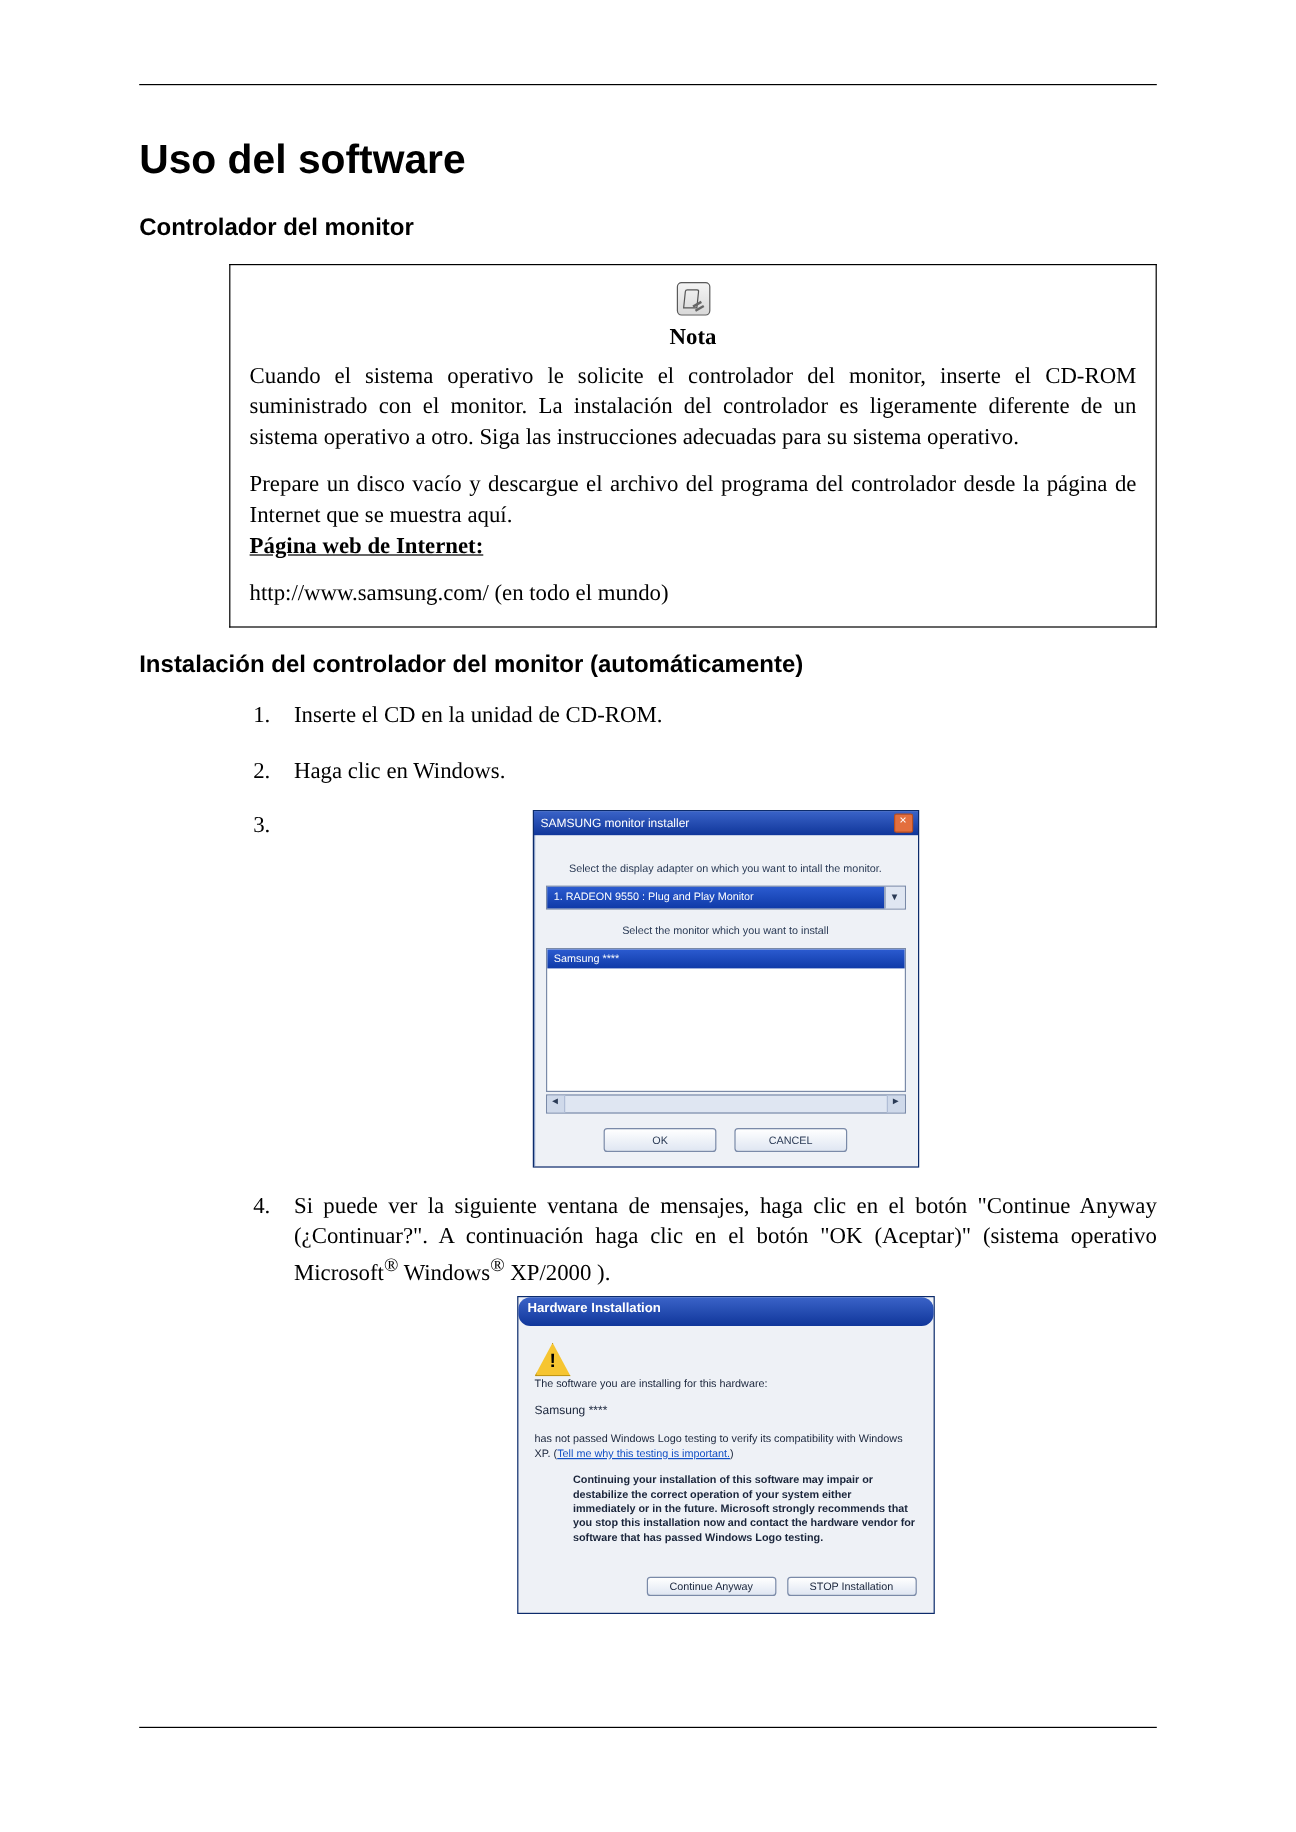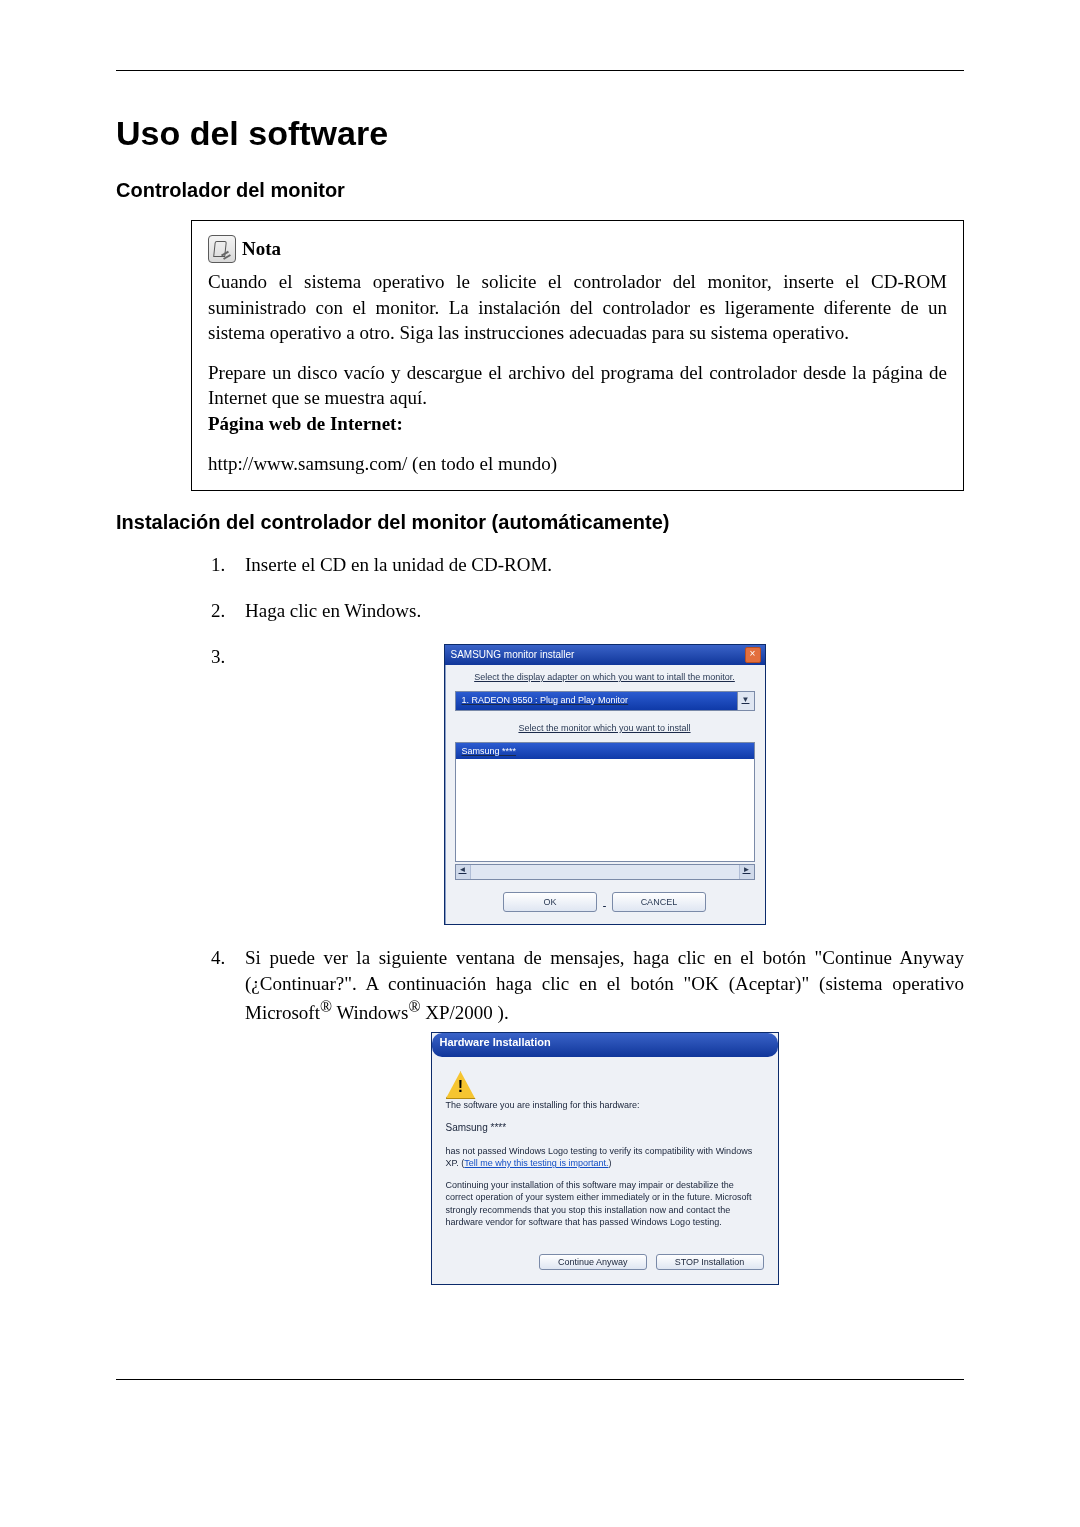--- a/index.html
+++ b/index.html
@@ -49,20 +49,21 @@
     border: 1px solid #000;
     padding: 14px 16px 14px 16px;
     vertical-align: top;
     text-align: justify;
   }
   .nota-head {
     display: flex;
     align-items: center;
     gap: 6px;
     margin-bottom: 6px;
+    flex-direction: column;
   }
   .nota-icon {
     width: 26px; height: 26px;
     border: 1px solid #5a5a5a;
     border-radius: 4px;
     background: linear-gradient(#f4f4f4,#d9d9d9);
     position: relative;
   }
   .nota-icon::before {
     content:"";
@@ -81,21 +82,21 @@
     background:#666;
     box-shadow:0 -4px 0 #666;
     transform: rotate(-30deg);
   }
   .nota-label {
     font-weight: bold;
     font-size: 19px;
   }
   .nota-body p { margin: 0 0 14px 0; }
   .nota-body p:last-child { margin-bottom: 0; }
-  .bold { font-weight: bold; }
+  .bold { font-weight: bold; text-decoration: underline; }
 
   
   ol.steps {
     margin: 14px 0 24px 95px;
     padding: 0;
     list-style: none;
     counter-reset: step;
   }
   ol.steps > li {
     counter-increment: step;
@@ -136,21 +137,21 @@
   .dlg-close {
     width:14px;height:14px;
     background:#e36f3e;
     color:#fff;
     border:1px solid #b94f21;
     text-align:center;
     line-height:11px;
     font-size:10px;
     border-radius:2px;
   }
-  .dlg-body { padding:6px 10px 12px 10px;text-decoration:underline; }
+  .dlg-body { padding:22px 10px 12px 10px; }
   .dlg-line { text-align:center; margin-bottom:8px; color:#2a3a55; font-size:9px; }
   .dlg-select {
     display:flex; align-items:stretch;
     border:1px solid #7a8aa8;
     height:18px;
     margin-bottom:11px;
   }
   .dlg-select .sel-text{
     flex:1;
     background: linear-gradient(#2b5bd0,#0f3aa8);
@@ -248,21 +249,21 @@
     position:absolute; left:0; right:0; top:4px;
     text-align:center;
     font-weight:bold;
     color:#000;
     font-size:16px;
   }
   .xp-text{flex:1; font-size:9px;}
   .xp-text p{margin:0 0 10px 0;}
   .xp-text .dev{font-size:10px;}
   .xp-text .link{color:#134fc4; text-decoration:underline;}
-  .xp-text .strong{font-weight:normal;}
+  .xp-text .strong{font-weight:bold;margin-left:32px;}
   .xp-btnrow{
     text-align:right;
     padding:6px 14px 14px 14px;
   }
   .xp-btn{
     display:inline-block;
     min-width:90px;
     padding:1px 8px;
     margin-left:6px;
     border:1px solid #7a8aa8;

